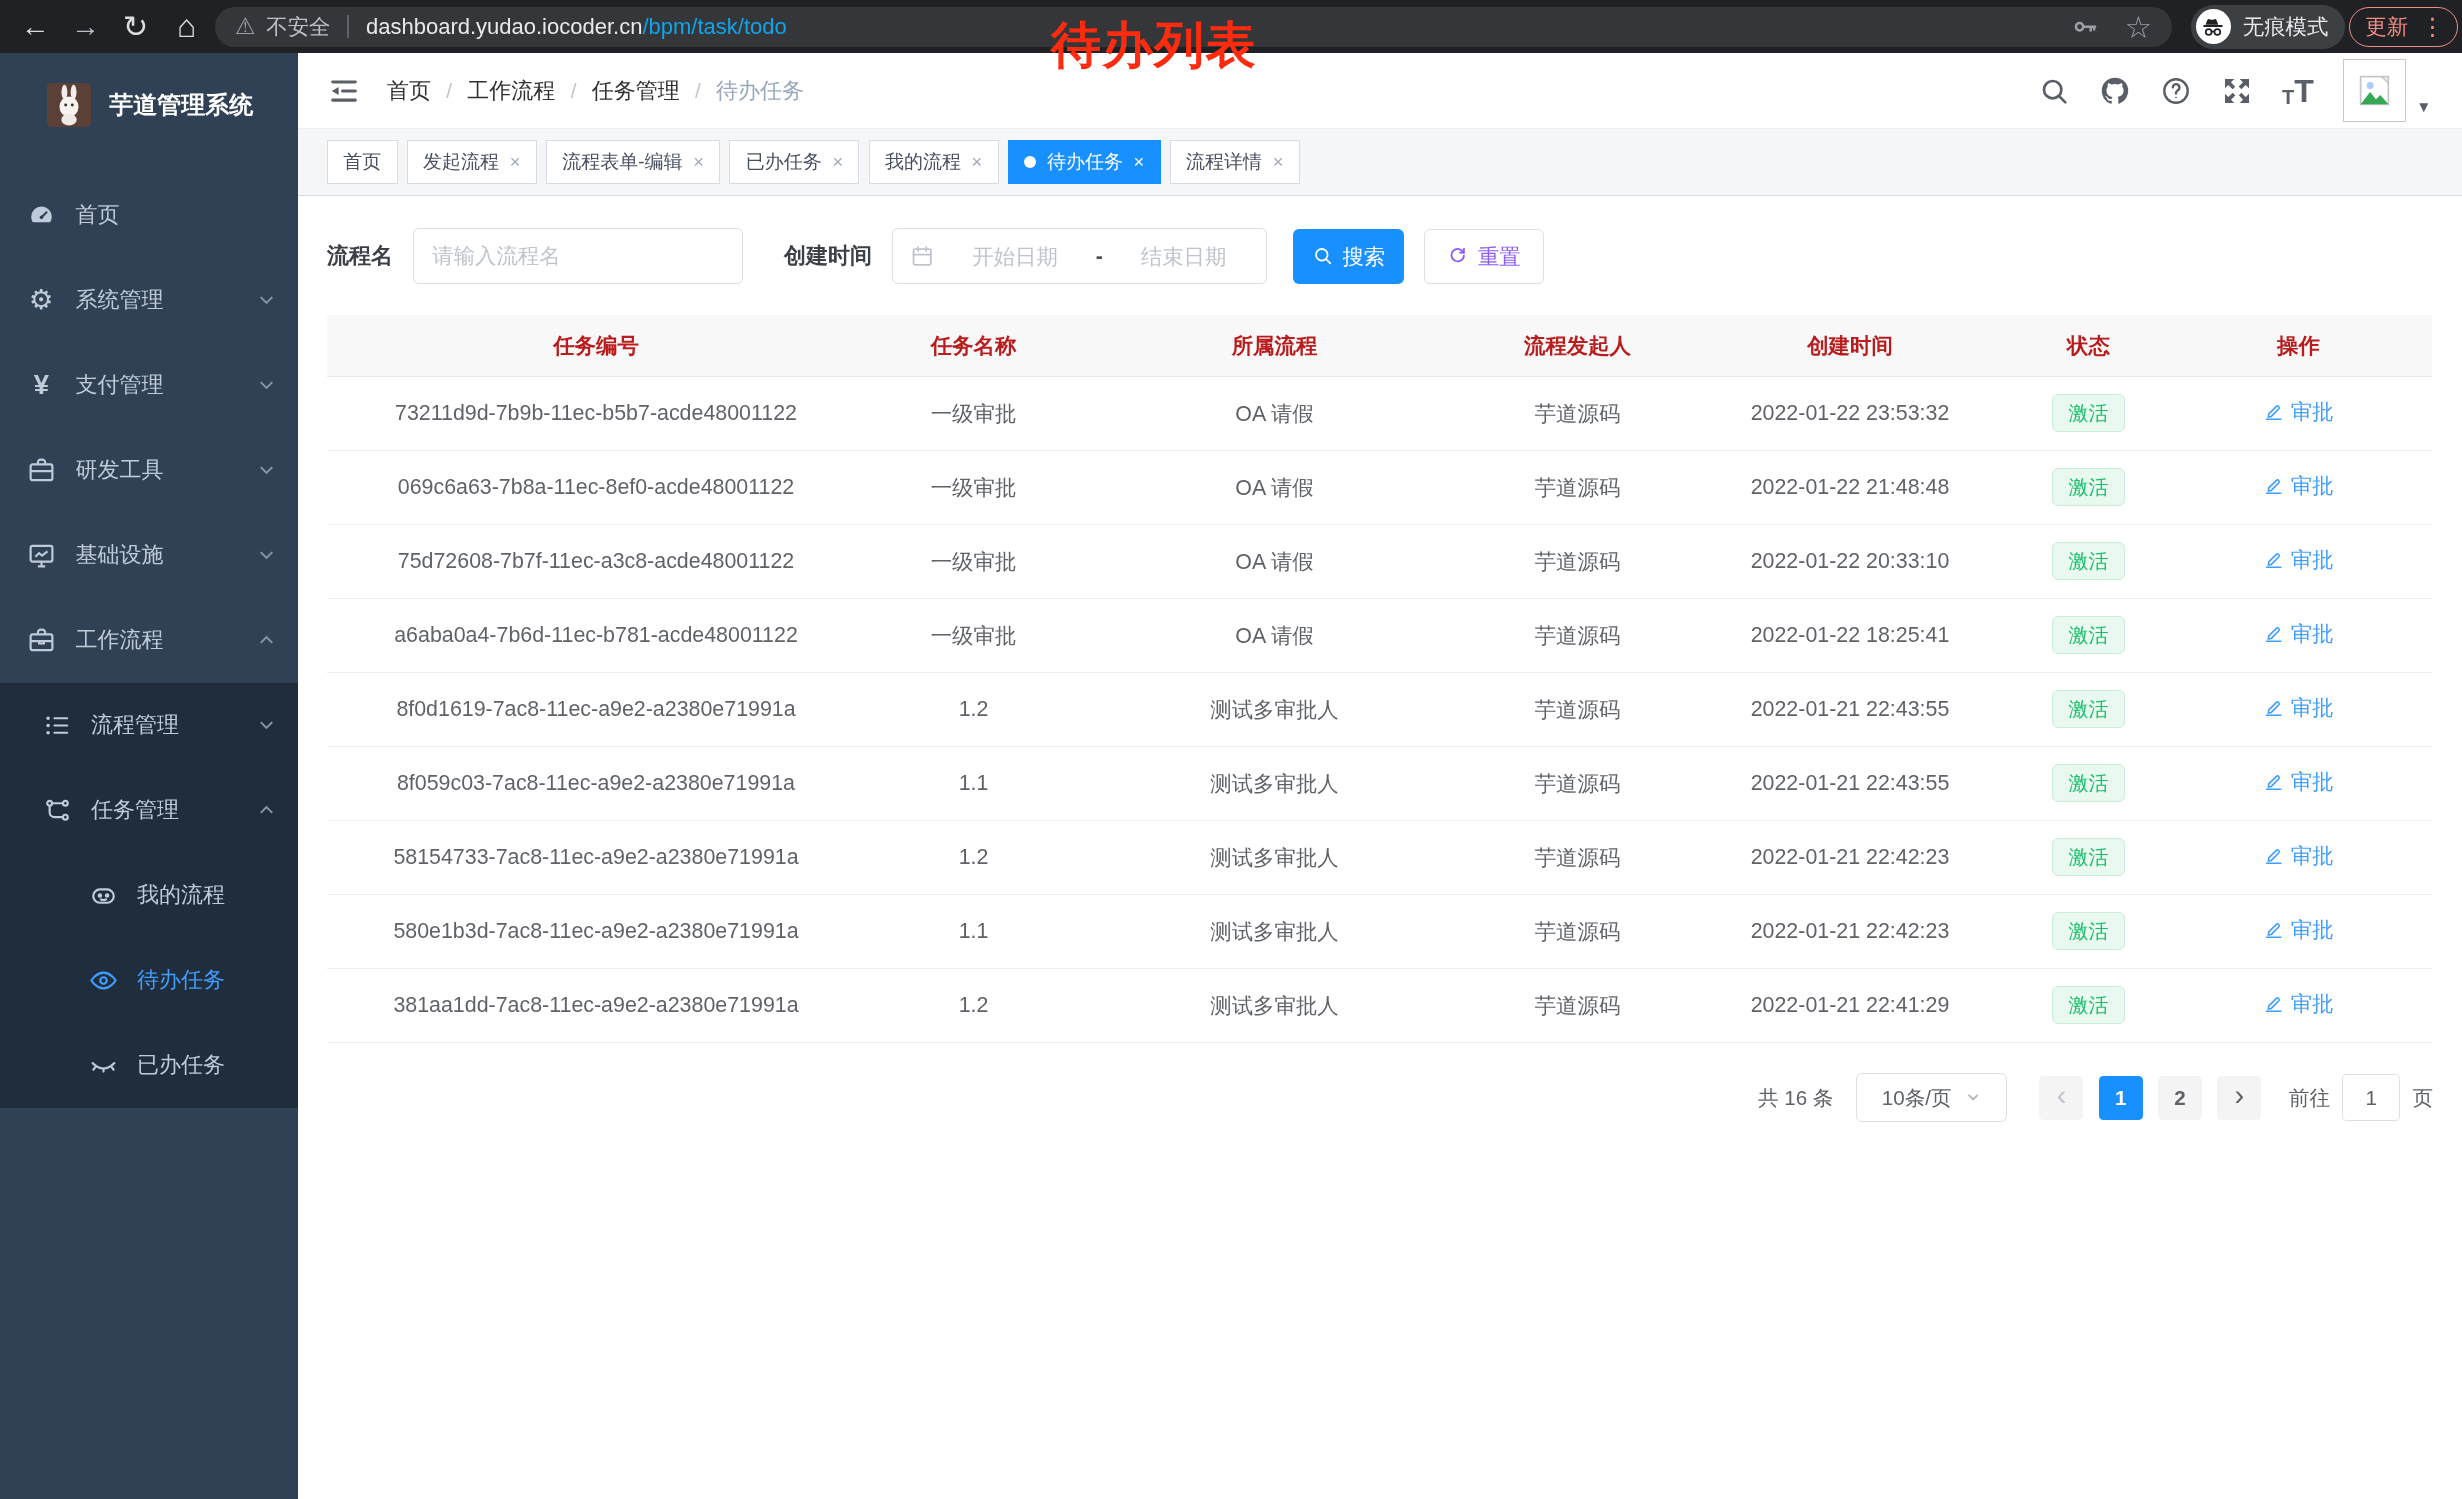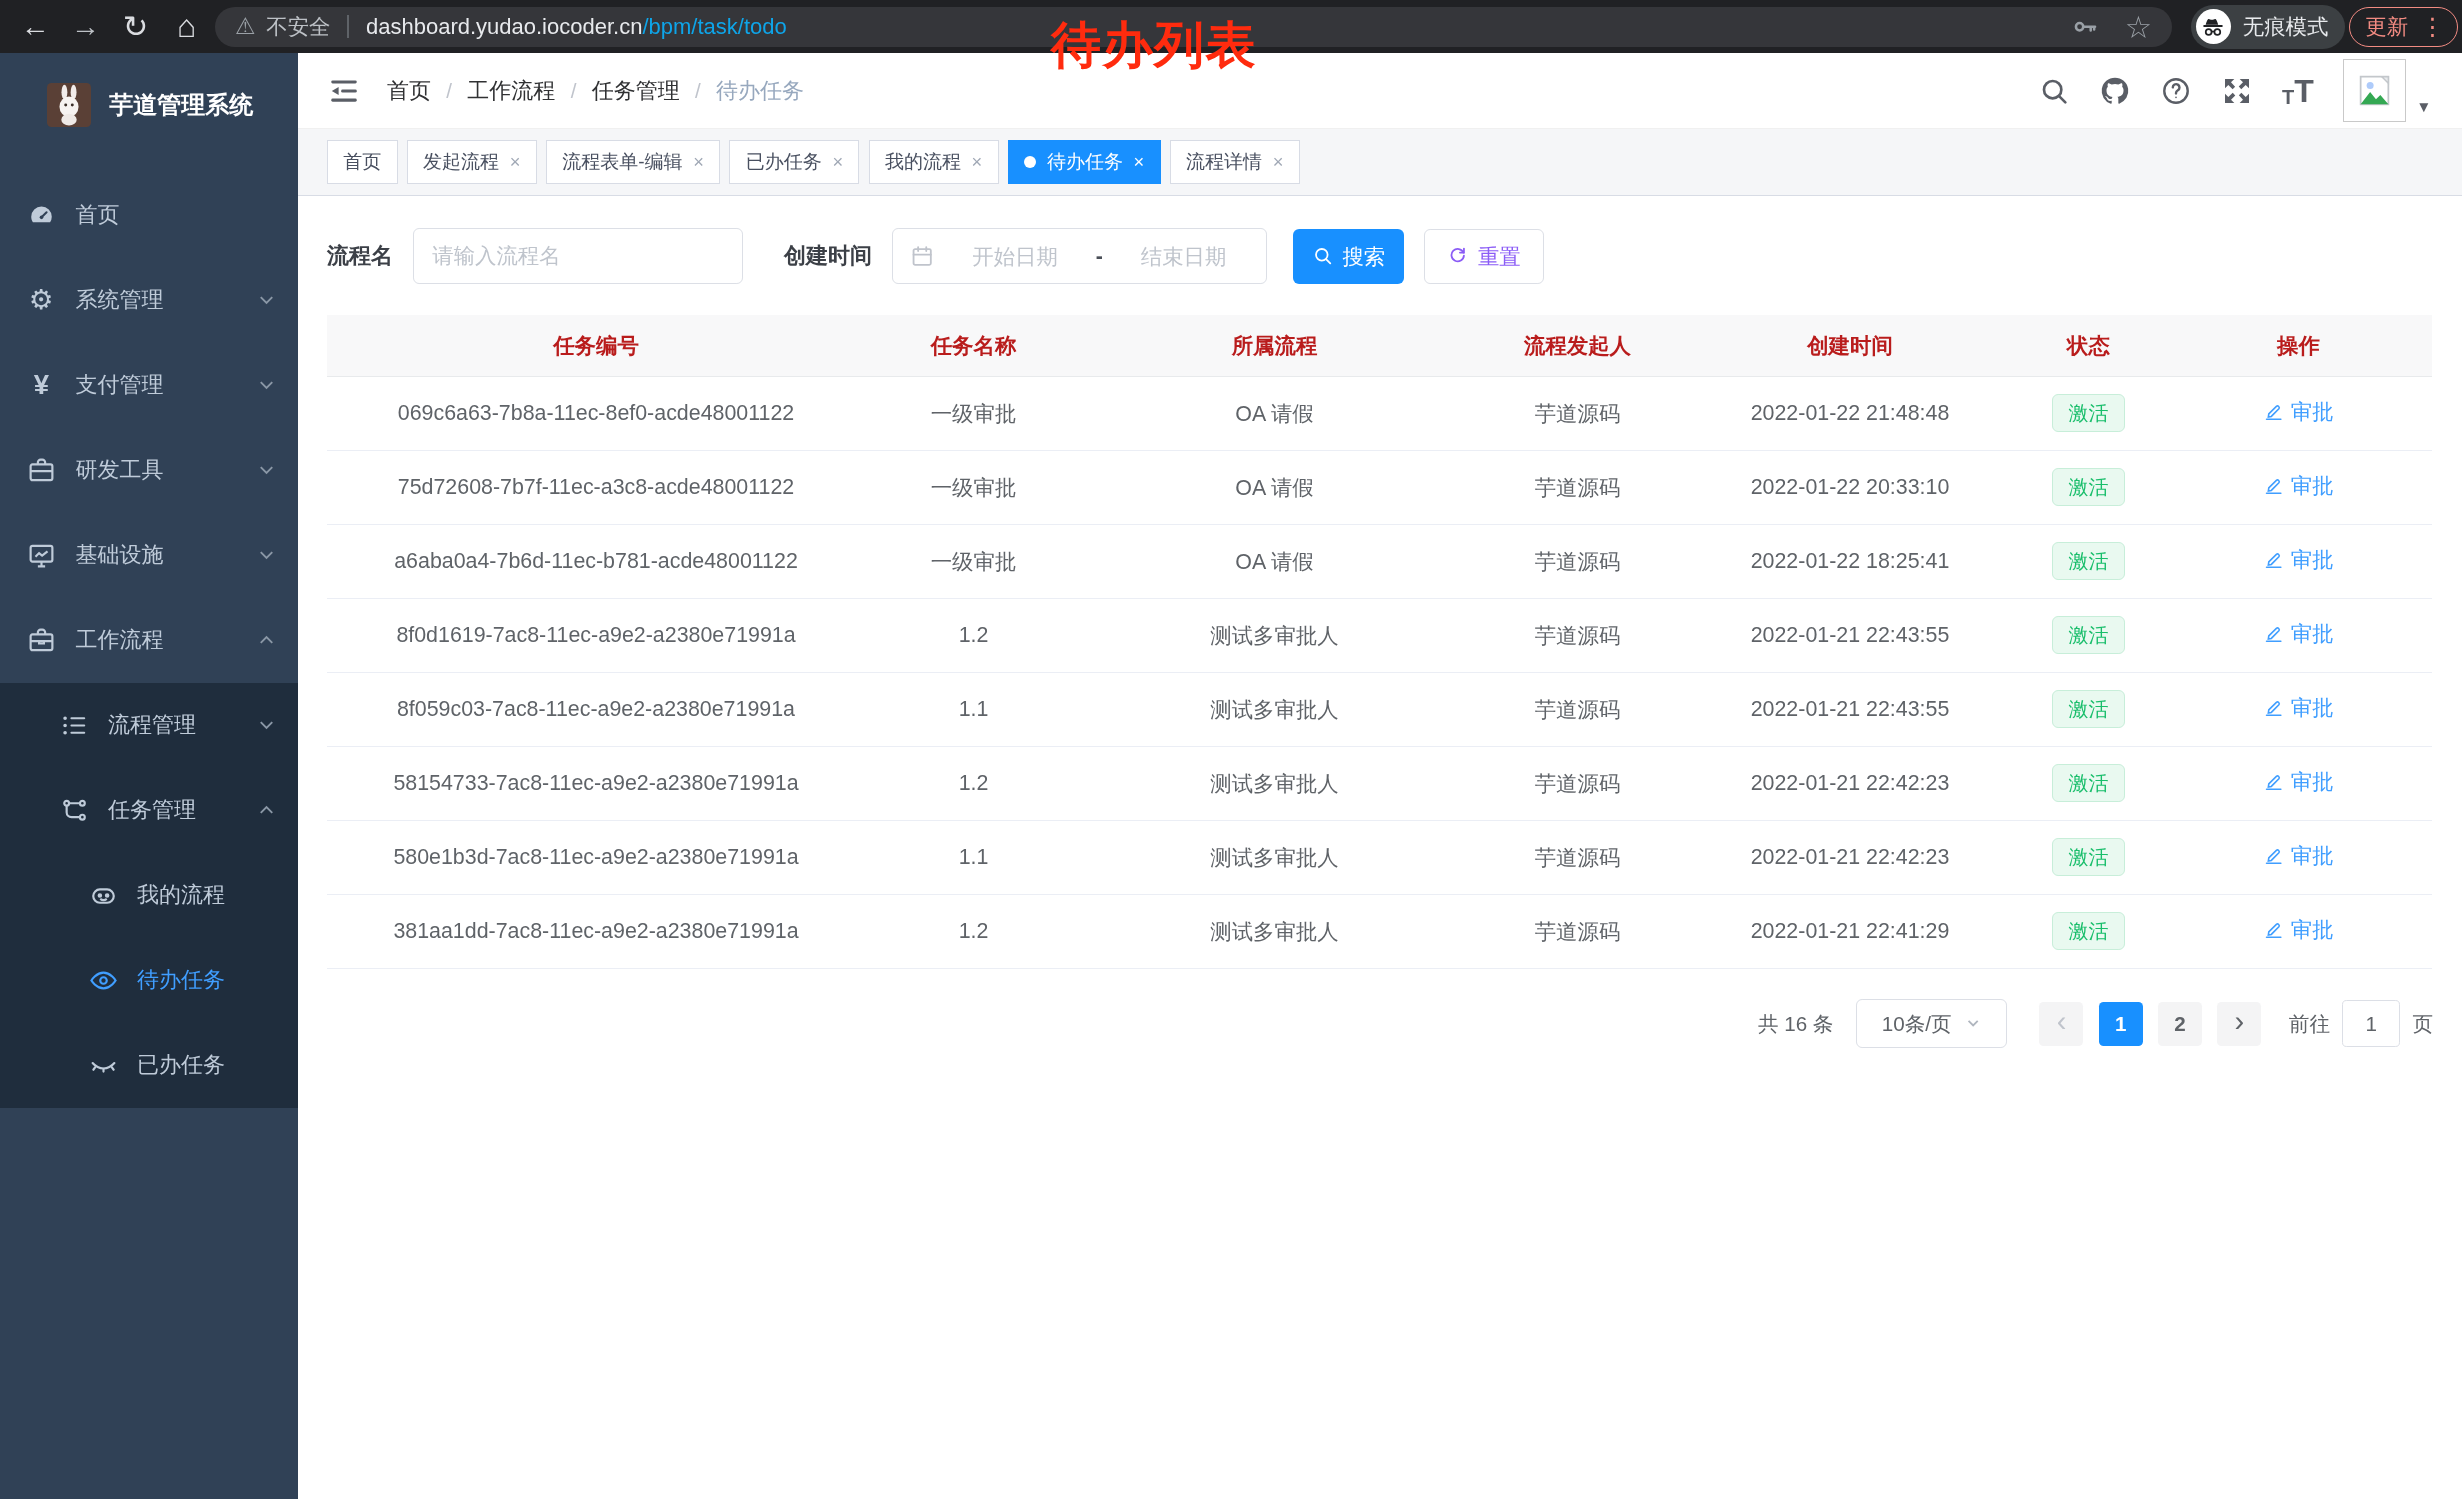--- a/index.html
+++ b/index.html
@@ -43,21 +43,21 @@
   .logo-avatar{width:44px;height:44px;border-radius:4.6px;overflow:hidden;flex-shrink:0;}
   .logo-avatar svg{width:100%;height:100%;display:block;}
   .logo-title{color:#fff;font-size:24px;font-weight:700;white-space:nowrap;}
   .menu{margin-top:27.5px;}
   .menu-item{position:relative;height:85px;display:flex;align-items:center;font-size:22px;color:#bfcbd9;cursor:pointer;}
   .menu-item .mi-icon{width:34px;display:flex;justify-content:center;align-items:center;flex-shrink:0;}
   .menu-item .mi-icon svg{width:29px;height:29px;display:block;}
   .menu-item .mi-icon .glyph{font-size:27.5px;line-height:1;}
   .menu-item .mi-label{margin-left:17px;white-space:nowrap;}
   .lvl1{padding-left:24.4px;}
-  .lvl2{padding-left:57px;}
+  .lvl2{padding-left:40px;}
   .lvl3{padding-left:86px;}
   .mi-chevron{position:absolute;right:20px;top:50%;transform:translateY(-50%);color:#8a97a6;}
   .mi-chevron svg{width:23px;height:23px;display:block;}
   .mi-chevron.up svg{transform:rotate(180deg);}
   .submenu{background:#1f2d3d;}
   .menu-item.active{color:#409eff;}
 
   
   .main{flex:1;min-width:0;display:flex;flex-direction:column;background:#fff;}
   .navbar{height:76px;display:flex;align-items:center;padding:0 30.5px 0 29px;box-sizing:border-box;background:#fff;
@@ -492,20 +492,35 @@
               <th>任务名称</th>
               <th>所属流程</th>
               <th>流程发起人</th>
               <th>创建时间</th>
               <th>状态</th>
               <th>操作</th>
             </tr>
           </thead>
           <tbody>
             <tr>
+              <td>73211d9d-7b9b-11ec-b5b7-acde48001122</td>
+              <td>一级审批</td>
+              <td>OA 请假</td>
+              <td>芋道源码</td>
+              <td>2022-01-22 23:53:32</td>
+              <td><span class="tag-success">激活</span></td>
+              <td><span class="action-link">
+                    <svg viewBox="0 0 24 24" fill="none" stroke="currentColor" stroke-width="1.8" stroke-linecap="round">
+                      <path d="M4 20.5h16"></path>
+                      <path d="M6.5 14.5L15 6a2 2 0 0 1 2.8 2.8L9.3 17.3 6 18z"></path>
+                    </svg>
+                    <span>审批</span>
+                  </span></td>
+            </tr>
+            <tr>
               <td>069c6a63-7b8a-11ec-8ef0-acde48001122</td>
               <td>一级审批</td>
               <td>OA 请假</td>
               <td>芋道源码</td>
               <td>2022-01-22 21:48:48</td>
               <td><span class="tag-success">激活</span></td>
               <td><span class="action-link">
                     <svg viewBox="0 0 24 24" fill="none" stroke="currentColor" stroke-width="1.8" stroke-linecap="round">
                       <path d="M4 20.5h16"></path>
                       <path d="M6.5 14.5L15 6a2 2 0 0 1 2.8 2.8L9.3 17.3 6 18z"></path>

